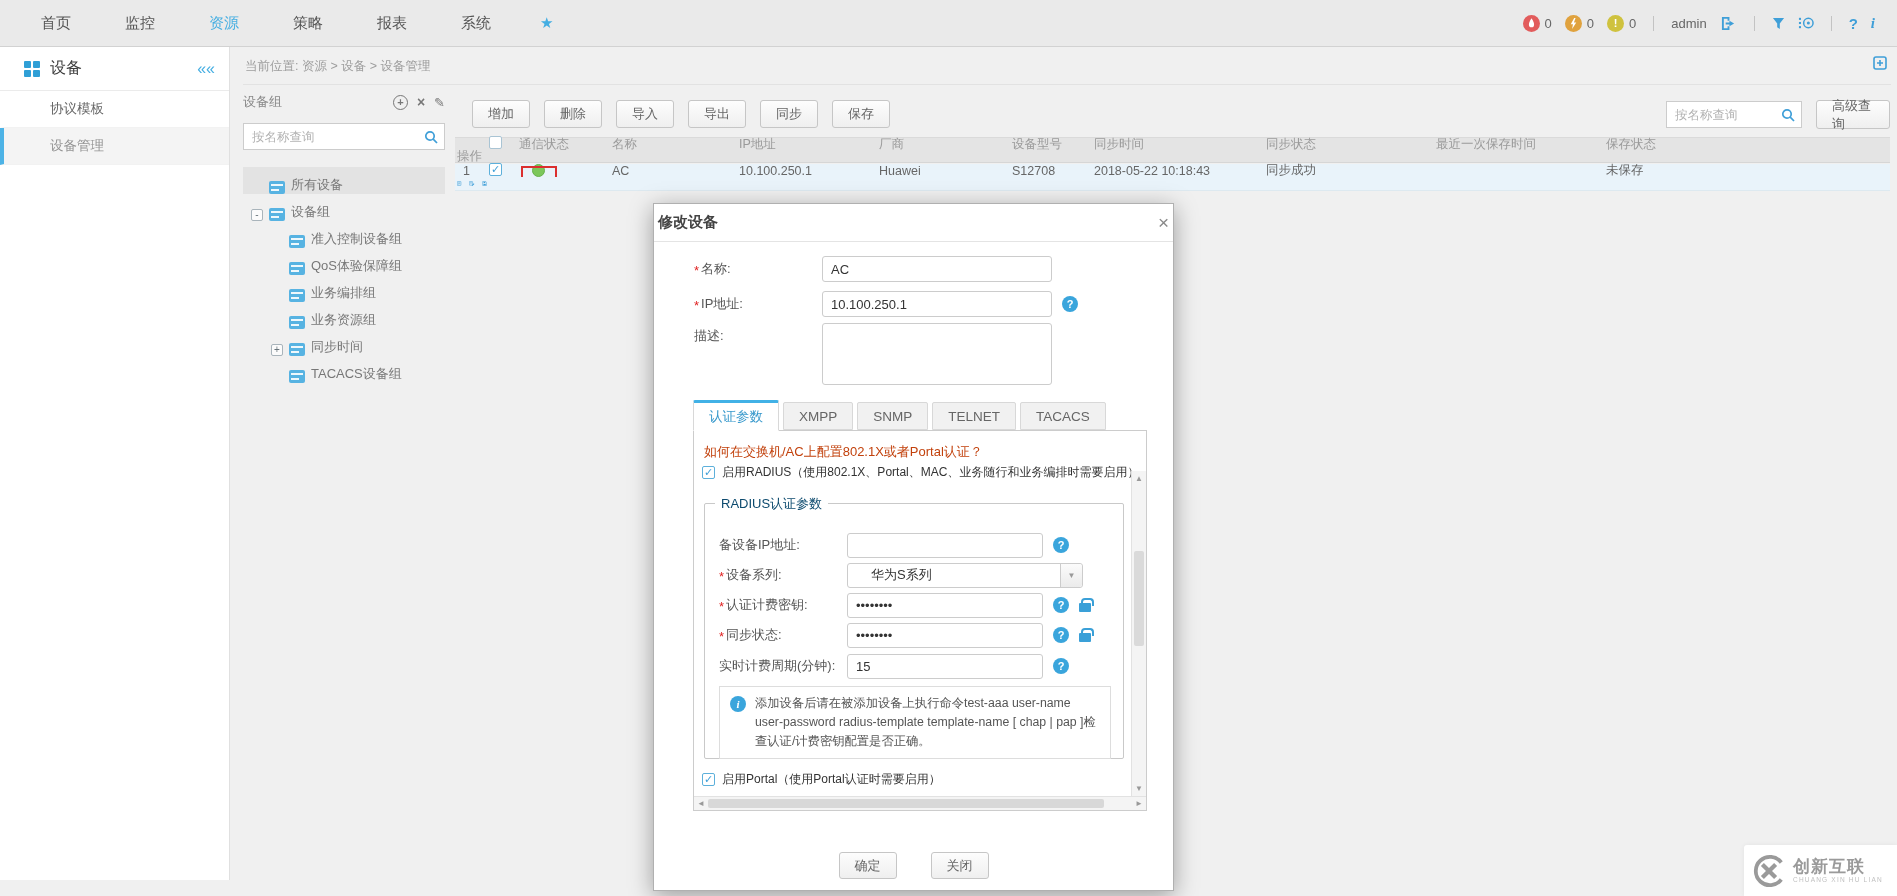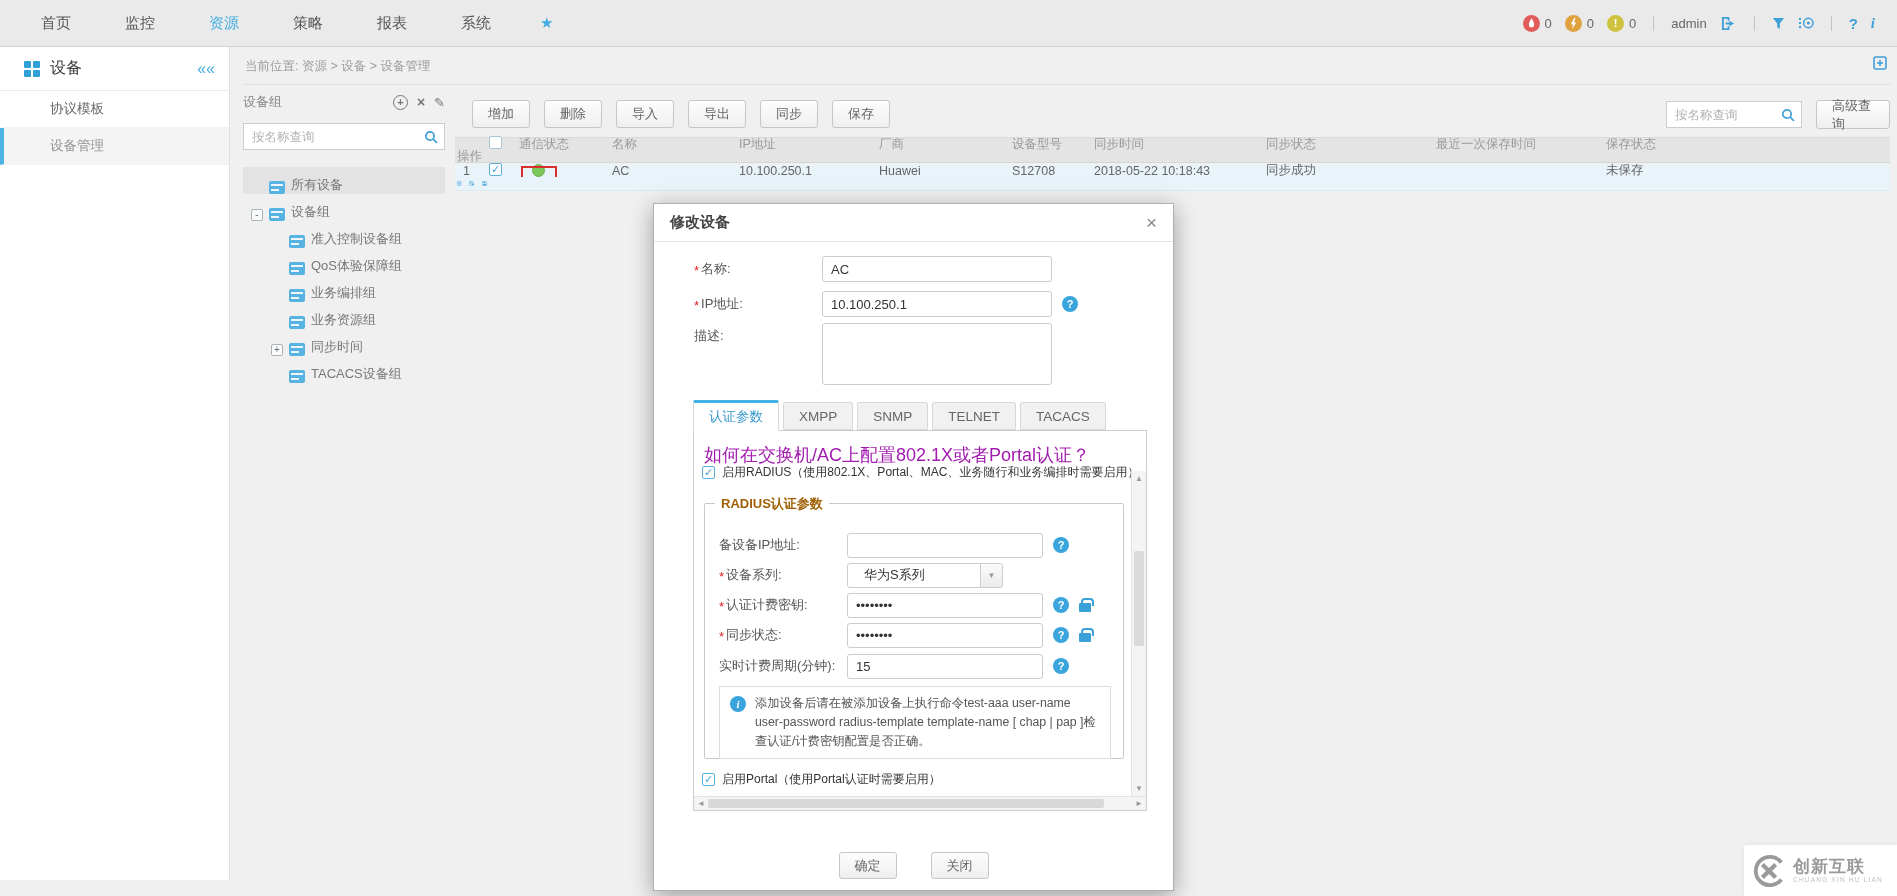--- a/index.html
+++ b/index.html
@@ -84,44 +84,44 @@
   .cb.checked::after { content:"✓"; color:#3f9fd8; font-size:11px; font-weight:bold; position:absolute; left:1px; top:-1px; }
   .status-cell { position:relative; height:100%; display:flex; align-items:center; }
   .dot { width:13px; height:13px; border-radius:50%; background:#7cc75a; border:1px solid #67b14a; margin-left:13px; }
   .ann { position:absolute; left:4px; top:2px; width:36px; height:22px; border:2px solid #db2f2f; }
   .opicons { display:flex; gap:7px; align-items:center; }
   .opicons svg { cursor:pointer; }
 
   
   .dialog { position:absolute; left:653px; top:203px; width:521px; height:688px; background:#fff;
     border:1px solid #b0b0b0; box-shadow:0 5px 22px rgba(0,0,0,.35); z-index:10; }
-  .dlg-title { height:38px; display:flex; align-items:center; padding:0 16px; font-size:15px; font-weight:bold; color:#444; border-bottom:1px solid #e4e4e4; }
+  .dlg-title { height:38px; display:flex; align-items:center; padding:0 4px; font-size:15px; font-weight:bold; color:#444; border-bottom:1px solid #e4e4e4; }
   .dlg-close { margin-left:auto; color:#8a8a8a; font-size:19px; font-weight:normal; cursor:pointer; line-height:1;}
   .frow { position:absolute; left:40px; display:flex; align-items:center; font-size:13px; color:#555; }
   .req { color:#e02222; margin-right:2px; font-size:13px; position:relative; top:2px;}
   .flabel { width:128px; }
   .tinput { width:230px; height:26px; border:1px solid #ccc; border-radius:3px; padding:0 8px; font-size:13px; color:#333; outline:none; background:#fff; font-family:inherit;}
   .tarea { width:230px; height:62px; border:1px solid #ccc; border-radius:3px; padding:4px 8px; font-size:13px; color:#333; outline:none; resize:none; font-family:inherit;}
   .qicon { width:16px; height:16px; border-radius:50%; background:#3aa5dc; color:#fff; font-size:11px; font-weight:bold; text-align:center; line-height:16px; margin-left:10px; flex:0 0 auto; cursor:pointer;}
   .lock { width:12px; height:9px; background:#3aa0d8; border-radius:1px; position:relative; margin-left:10px; margin-top:4px; flex:0 0 auto;}
   .lock::before { content:""; position:absolute; left:1.5px; top:-5px; width:9px; height:6px; border:2px solid #3aa0d8; border-bottom:none; border-radius:4px 4px 0 0; }
 
   .tabs { position:absolute; left:39px; top:196px; display:flex; align-items:flex-end; z-index:3;}
   .tab { height:28px; padding:0 15px; display:flex; align-items:center; font-size:13.5px; color:#666;
     background:#f1f1f1; border:1px solid #d8d8d8; margin-right:4px; cursor:pointer; border-radius:2px 2px 0 0;}
   .tab.active { background:#fff; color:#3899cc; border-top:3px solid #41b1e6; border-bottom:1px solid #fff; height:31px; margin-bottom:-1px; }
   .tabbox { position:absolute; left:39px; top:226px; width:454px; height:381px; border:1px solid #ccc; background:#fff; }
-  .help-link { position:absolute; left:10px; top:12px; color:#a21caf; font-size:18px; cursor:pointer; white-space:nowrap;}
+  .help-link { position:absolute; left:10px; top:12px; color:#c2410c; font-size:13px; cursor:pointer; white-space:nowrap;}
   .cbrow { position:absolute; display:flex; align-items:center; gap:7px; font-size:12px; color:#333; white-space:nowrap; }
   .fs { position:absolute; left:10px; top:72px; width:420px; height:256px; border:1px solid #c9c9c9; border-radius:2px; }
-  .fs-legend { position:absolute; top:-9px; left:10px; background:#fff; padding:0 6px; font-size:13px; font-weight:bold; color:#a16207; }
+  .fs-legend { position:absolute; top:-9px; left:10px; background:#fff; padding:0 6px; font-size:13px; font-weight:normal; color:#0c4a6e; }
   .fs-row { position:absolute; left:14px; display:flex; align-items:center; height:26px; font-size:13px; color:#555; }
   .fs-label { width:128px; white-space:nowrap; }
   .fs-input { width:196px; height:25px; border:1px solid #ccc; border-radius:3px; padding:0 8px; font-size:13px; color:#333; outline:none; font-family:inherit; background:#fff;}
-  .selbox { width:156px; height:25px; border:1px solid #ccc; border-radius:3px; position:relative; background:#fff; display:flex; align-items:center; padding:0 16px; font-size:13px; color:#333; cursor:pointer;}
+  .selbox { width:236px; height:25px; border:1px solid #ccc; border-radius:3px; position:relative; background:#fff; display:flex; align-items:center; padding:0 23px; font-size:13px; color:#333; cursor:pointer;}
   .selbtn { position:absolute; right:0; top:0; bottom:0; width:22px; background:linear-gradient(#fbfbfb,#ebebeb); border-left:1px solid #ccc; border-radius:0 3px 3px 0; display:flex; align-items:center; justify-content:center; color:#999; font-size:8px; }
   .note { position:absolute; left:14px; top:182px; width:392px; border:1px solid #ddd; background:#fff; padding:7px 10px 7px 35px; font-size:12.3px; color:#555; line-height:1.55; }
   .note-icon { position:absolute; left:10px; top:9px; width:16px; height:16px; border-radius:50%; background:#3aa5dc; color:#fff; font-size:11px; font-style:italic; font-weight:bold; text-align:center; line-height:16px; font-family:"Liberation Serif", serif;}
 
   .vsb { position:absolute; right:0; top:40px; bottom:14px; width:15px; background:#f4f4f4; border-left:1px solid #e2e2e2; }
   .vsb .arr { position:absolute; left:0; width:100%; text-align:center; color:#999; font-size:8px; }
   .vthumb { position:absolute; left:2px; right:2px; top:80px; height:95px; background:#dadada; border-radius:2px; cursor:pointer;}
   .hsb { position:absolute; left:0; right:0; bottom:0; height:14px; background:#f4f4f4; border-top:1px solid #e2e2e2; }
   .hsb .arr { position:absolute; top:2px; color:#999; font-size:8px; cursor:pointer;}
   .hthumb { position:absolute; left:14px; right:42px; top:2px; bottom:2px; background:#d8d8d8; border-radius:2px; cursor:pointer;}

